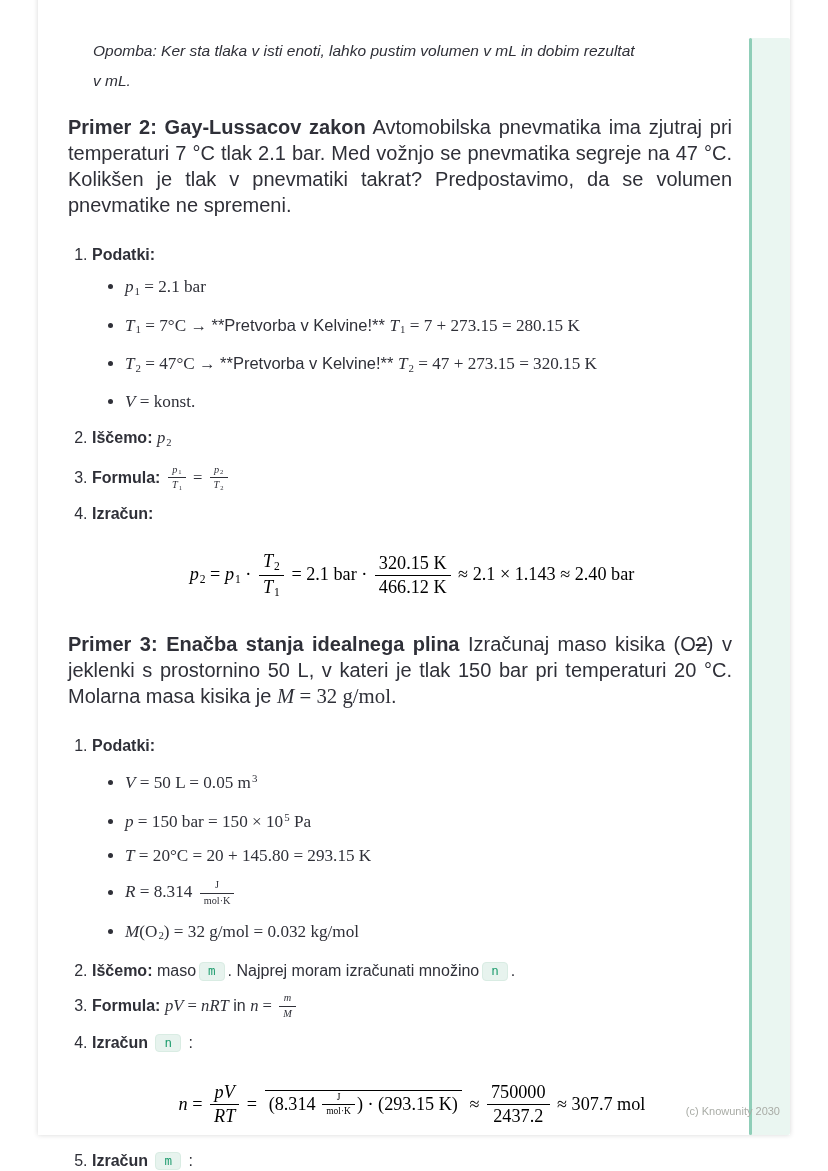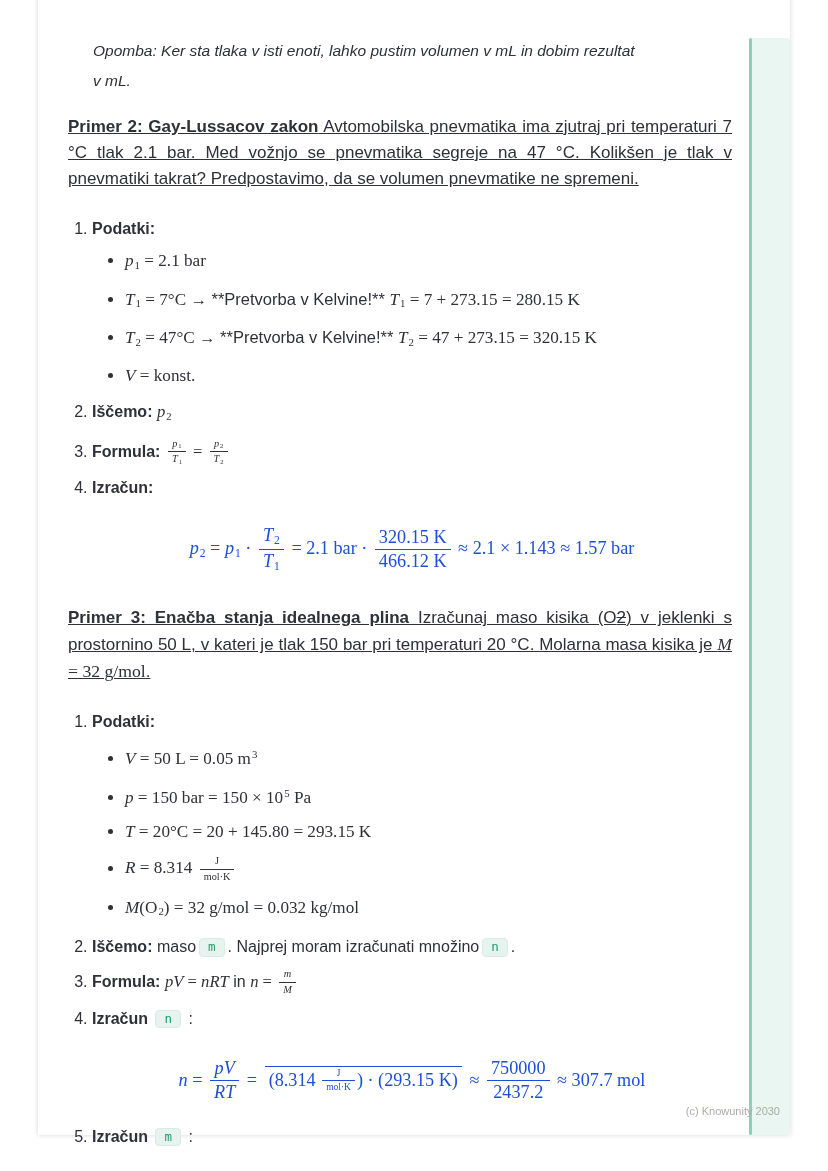--- a/index.html
+++ b/index.html
@@ -23,23 +23,22 @@
   }
   .content{
     position:absolute;left:0;top:20px;width:752px;box-sizing:border-box;
     padding:36px 58px 0 30px;
   }
   .note{
     font-style:italic;font-size:15.5px;line-height:30px;
     margin:0 0 18px 25px;max-width:545px;color:#2f3038;
   }
   .para{
-    font-size:17px;line-height:26px;text-align:justify;
+    font-size:20px;line-height:26px;text-align:justify;
     margin:0 0 24px 0;
-    text-decoration:underline;
   }
   ol.steps{
     margin:0 0 0 4px;padding-left:20px;font-size:16px;line-height:26px;
   }
   ol.steps > li{margin-bottom:8px;}
   ul.bullets{
     list-style:disc;margin:8px 0 4px 0;padding-left:33px;
   }
   ul.bullets > li{
     margin-bottom:12px;line-height:22px;
@@ -64,21 +63,21 @@
     display:inline-flex;flex-direction:column;vertical-align:middle;
     text-align:center;font-family:"Liberation Serif","DejaVu Serif",serif;
     margin:0 3px;position:relative;top:-1px;
   }
   .fnum,.fden{display:block;line-height:1.18;padding:1px 4px;white-space:nowrap;}
   .fden{border-top:1px solid currentColor;}
   ul.bullets .frac{font-size:.6em;}
   .msmall .frac{font-size:.62em;}
   .frac .frac{font-size:.52em;margin:0 2px;}
   .equation{
-    text-align:center;font-size:17.5px;color:#1d4ed8;
+    text-align:center;font-size:17.5px;color:#000000;
     font-family:"Liberation Serif","DejaVu Serif",serif;
     font-weight:400;
   }
   .equation .tk-r,.equation .tk-i{font-size:1em;}
   li .equation{margin:24px 0 30px 0;line-height:1.25;}
   li .equation.eq2{margin:26px 0 18px 0;}
   .footer{
     position:absolute;right:48px;top:1105px;z-index:5;
     font-size:11px;color:#a9aca6;
   }
@@ -123,21 +122,21 @@
               </span></span>
         </li>
         <li>
           <b>Izračun:</b>
           <div class="equation"><span class="tk-i">p</span><span class="tk-sub">2</span><span class="tk-r"> = </span><span class="tk-i">p</span><span class="tk-sub">1</span><span class="tk-r"> · </span><span class="frac">
                 <span class="fnum"><span class="tk-i">T</span><span class="tk-sub">2</span></span>
                 <span class="fden"><span class="tk-i">T</span><span class="tk-sub">1</span></span>
               </span><span class="tk-r"> = 2.1 bar · </span><span class="frac">
                 <span class="fnum"><span class="tk-r">320.15 K</span></span>
                 <span class="fden"><span class="tk-r">466.12 K</span></span>
-              </span><span class="tk-r"> ≈ 2.1 × 1.143 ≈ 1.57 bar</span></div>
+              </span><span class="tk-r"> ≈ 2.1 × 1.143 ≈ 2.40 bar</span></div>
         </li>
       </ol>
 
       <p class="para"><span class="tk-b">Primer 3: Enačba stanja idealnega plina</span><span class="tk-s"> Izračunaj maso kisika (O</span><span class="tk-st">2</span><span class="tk-s">) v jeklenki s prostornino 50 L, v kateri je tlak 150 bar pri temperaturi 20 °C. Molarna masa kisika je </span><span class="tk-i">M</span><span class="tk-r"> = 32 g/mol</span><span class="tk-s">.</span></p>
 
       <ol class="steps">
         <li>
           <b>Podatki:</b>
           <ul class="bullets">
             <li><span class="tk-i">V</span><span class="tk-r"> = 50 L = 0.05 m</span><span class="tk-sup">3</span></li>

